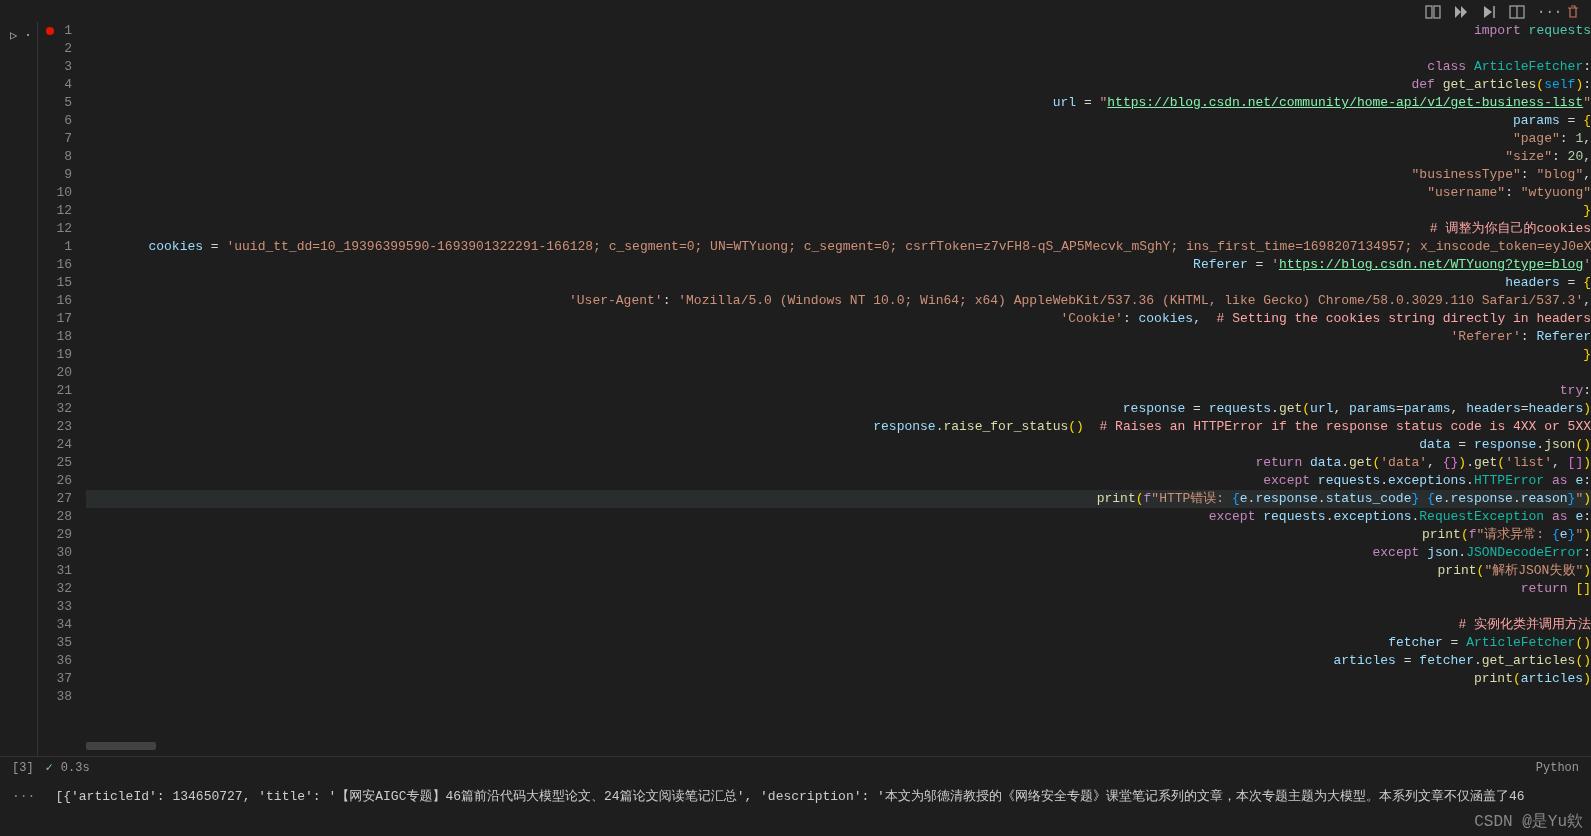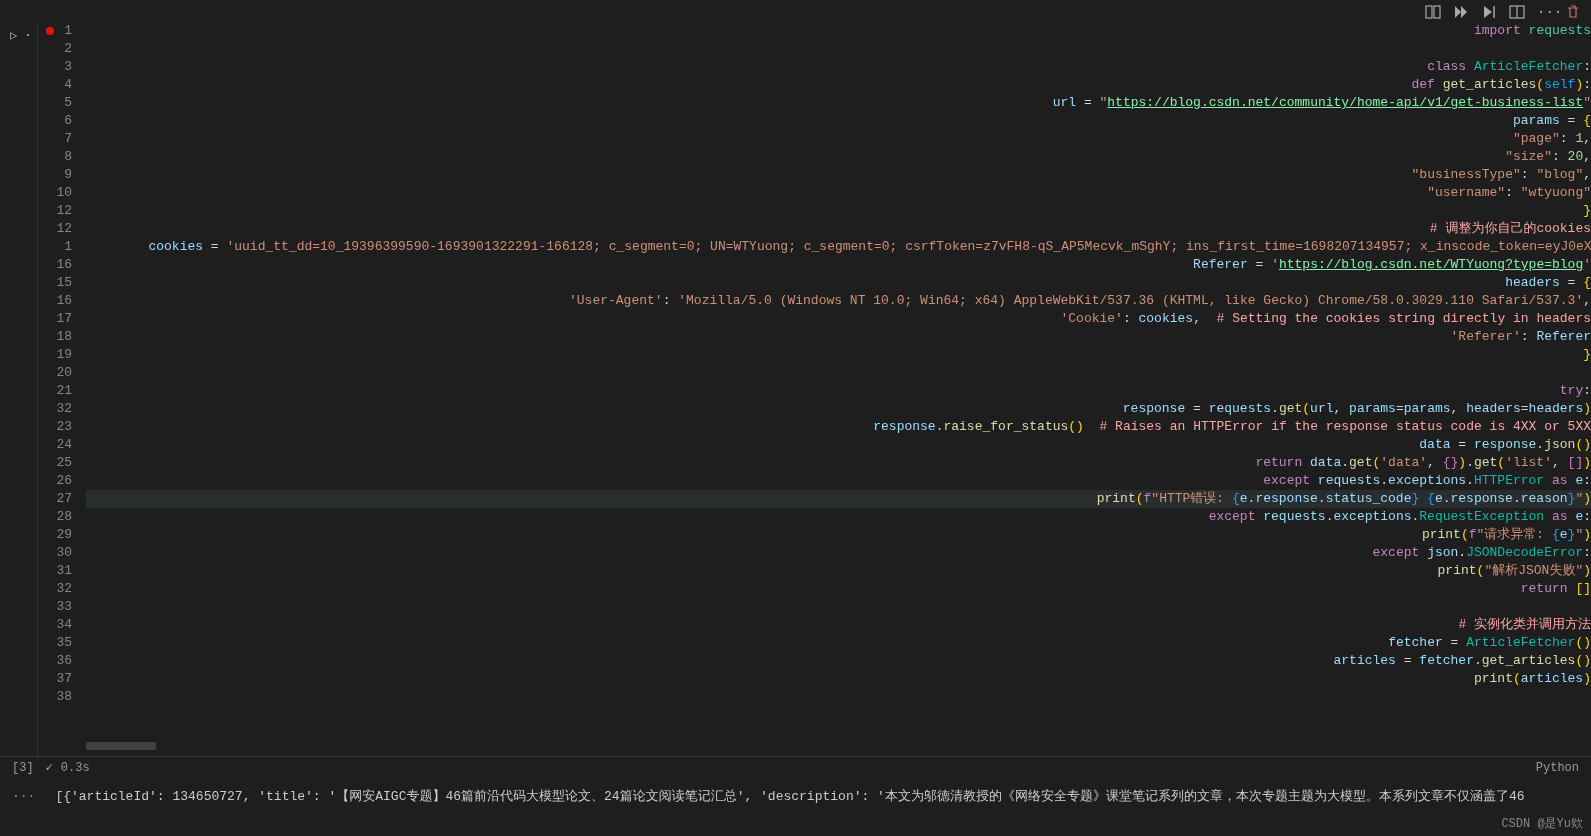--- a/index.html
+++ b/index.html
@@ -121,21 +121,21 @@
   color: #ccc;
   background: #1e1e1e;
   overflow: hidden;
 }
 .output-area .dots { margin-right: 20px; color: #888; }
 .output-text { white-space: nowrap; flex: 1; overflow: hidden; }
 .watermark {
   position: absolute;
   bottom: 4px;
   right: 8px;
-  font-size: 12px;
+  font-size: 16px;
   color: #888;
 }
 .hscroll {
   position: absolute;
   left: 86px;
   width: 70px;
   height: 8px;
   background: #424242;
   border-radius: 2px;
 }

